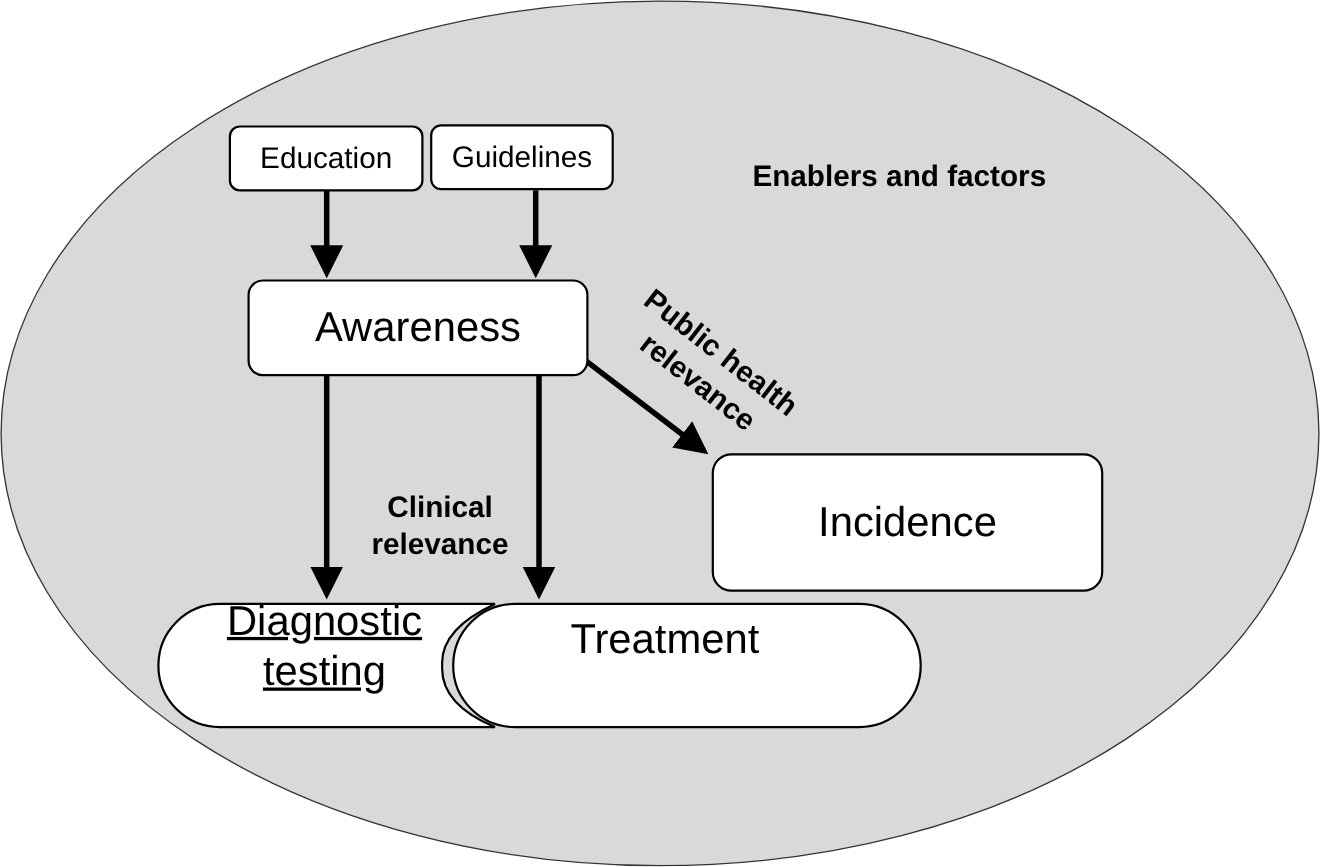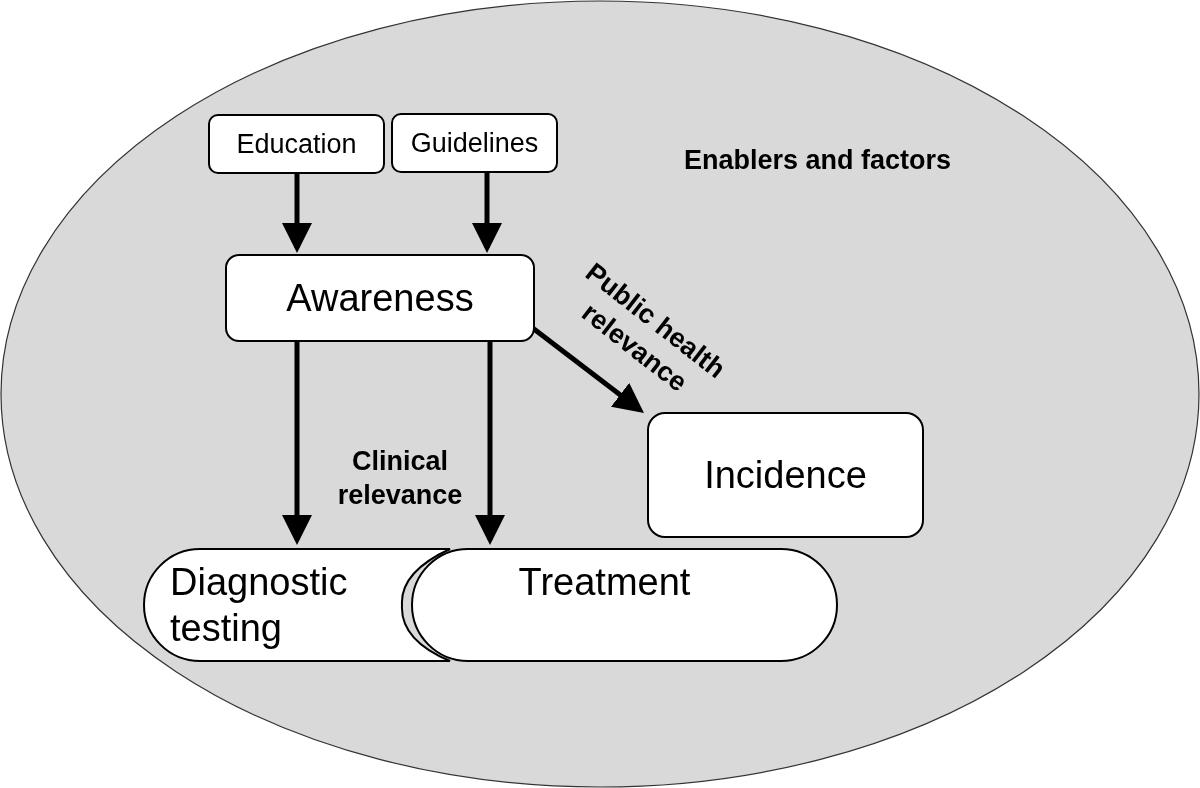--- a/index.html
+++ b/index.html
@@ -39,27 +39,27 @@
 
 <div class="box t-small" style="left:208px;top:114px;width:177px;height:60px;border-radius:10px;">
   <span>Education</span>
 </div>
 <div class="box t-small" style="left:391px;top:113px;width:167px;height:60px;border-radius:10px;">
   <span>Guidelines</span>
 </div>
 <div class="box" style="left:225px;top:254px;width:310px;height:88px;font-size:38px;">
   <span>Awareness</span>
 </div>
-<div class="box t-big" style="left:647px;top:412px;width:277px;height:126px;border-radius:18px;">
+<div class="box t-big" style="left:647px;top:412px;width:356px;height:126px;border-radius:18px;">
   <div>
     <div>Incidence</div>
   </div>
 </div>
 
-<div class="t-big" style="position:absolute;left:170px;top:559px;width:250px;">
+<div class="t-big" style="position:absolute;left:170px;top:542px;width:250px;text-align:center;text-decoration:underline;">
   <div>Diagnostic</div>
   <div>testing</div>
 </div>
 <div class="t-big" style="position:absolute;left:412px;top:559px;width:425px;text-align:center;padding-right:40px;box-sizing:border-box;">
   <div>Treatment</div>
 </div>
 
 <div class="label" style="left:320px;top:420px;width:160px;margin-top:24px;">
   <div>Clinical</div>
   <div>relevance</div>

